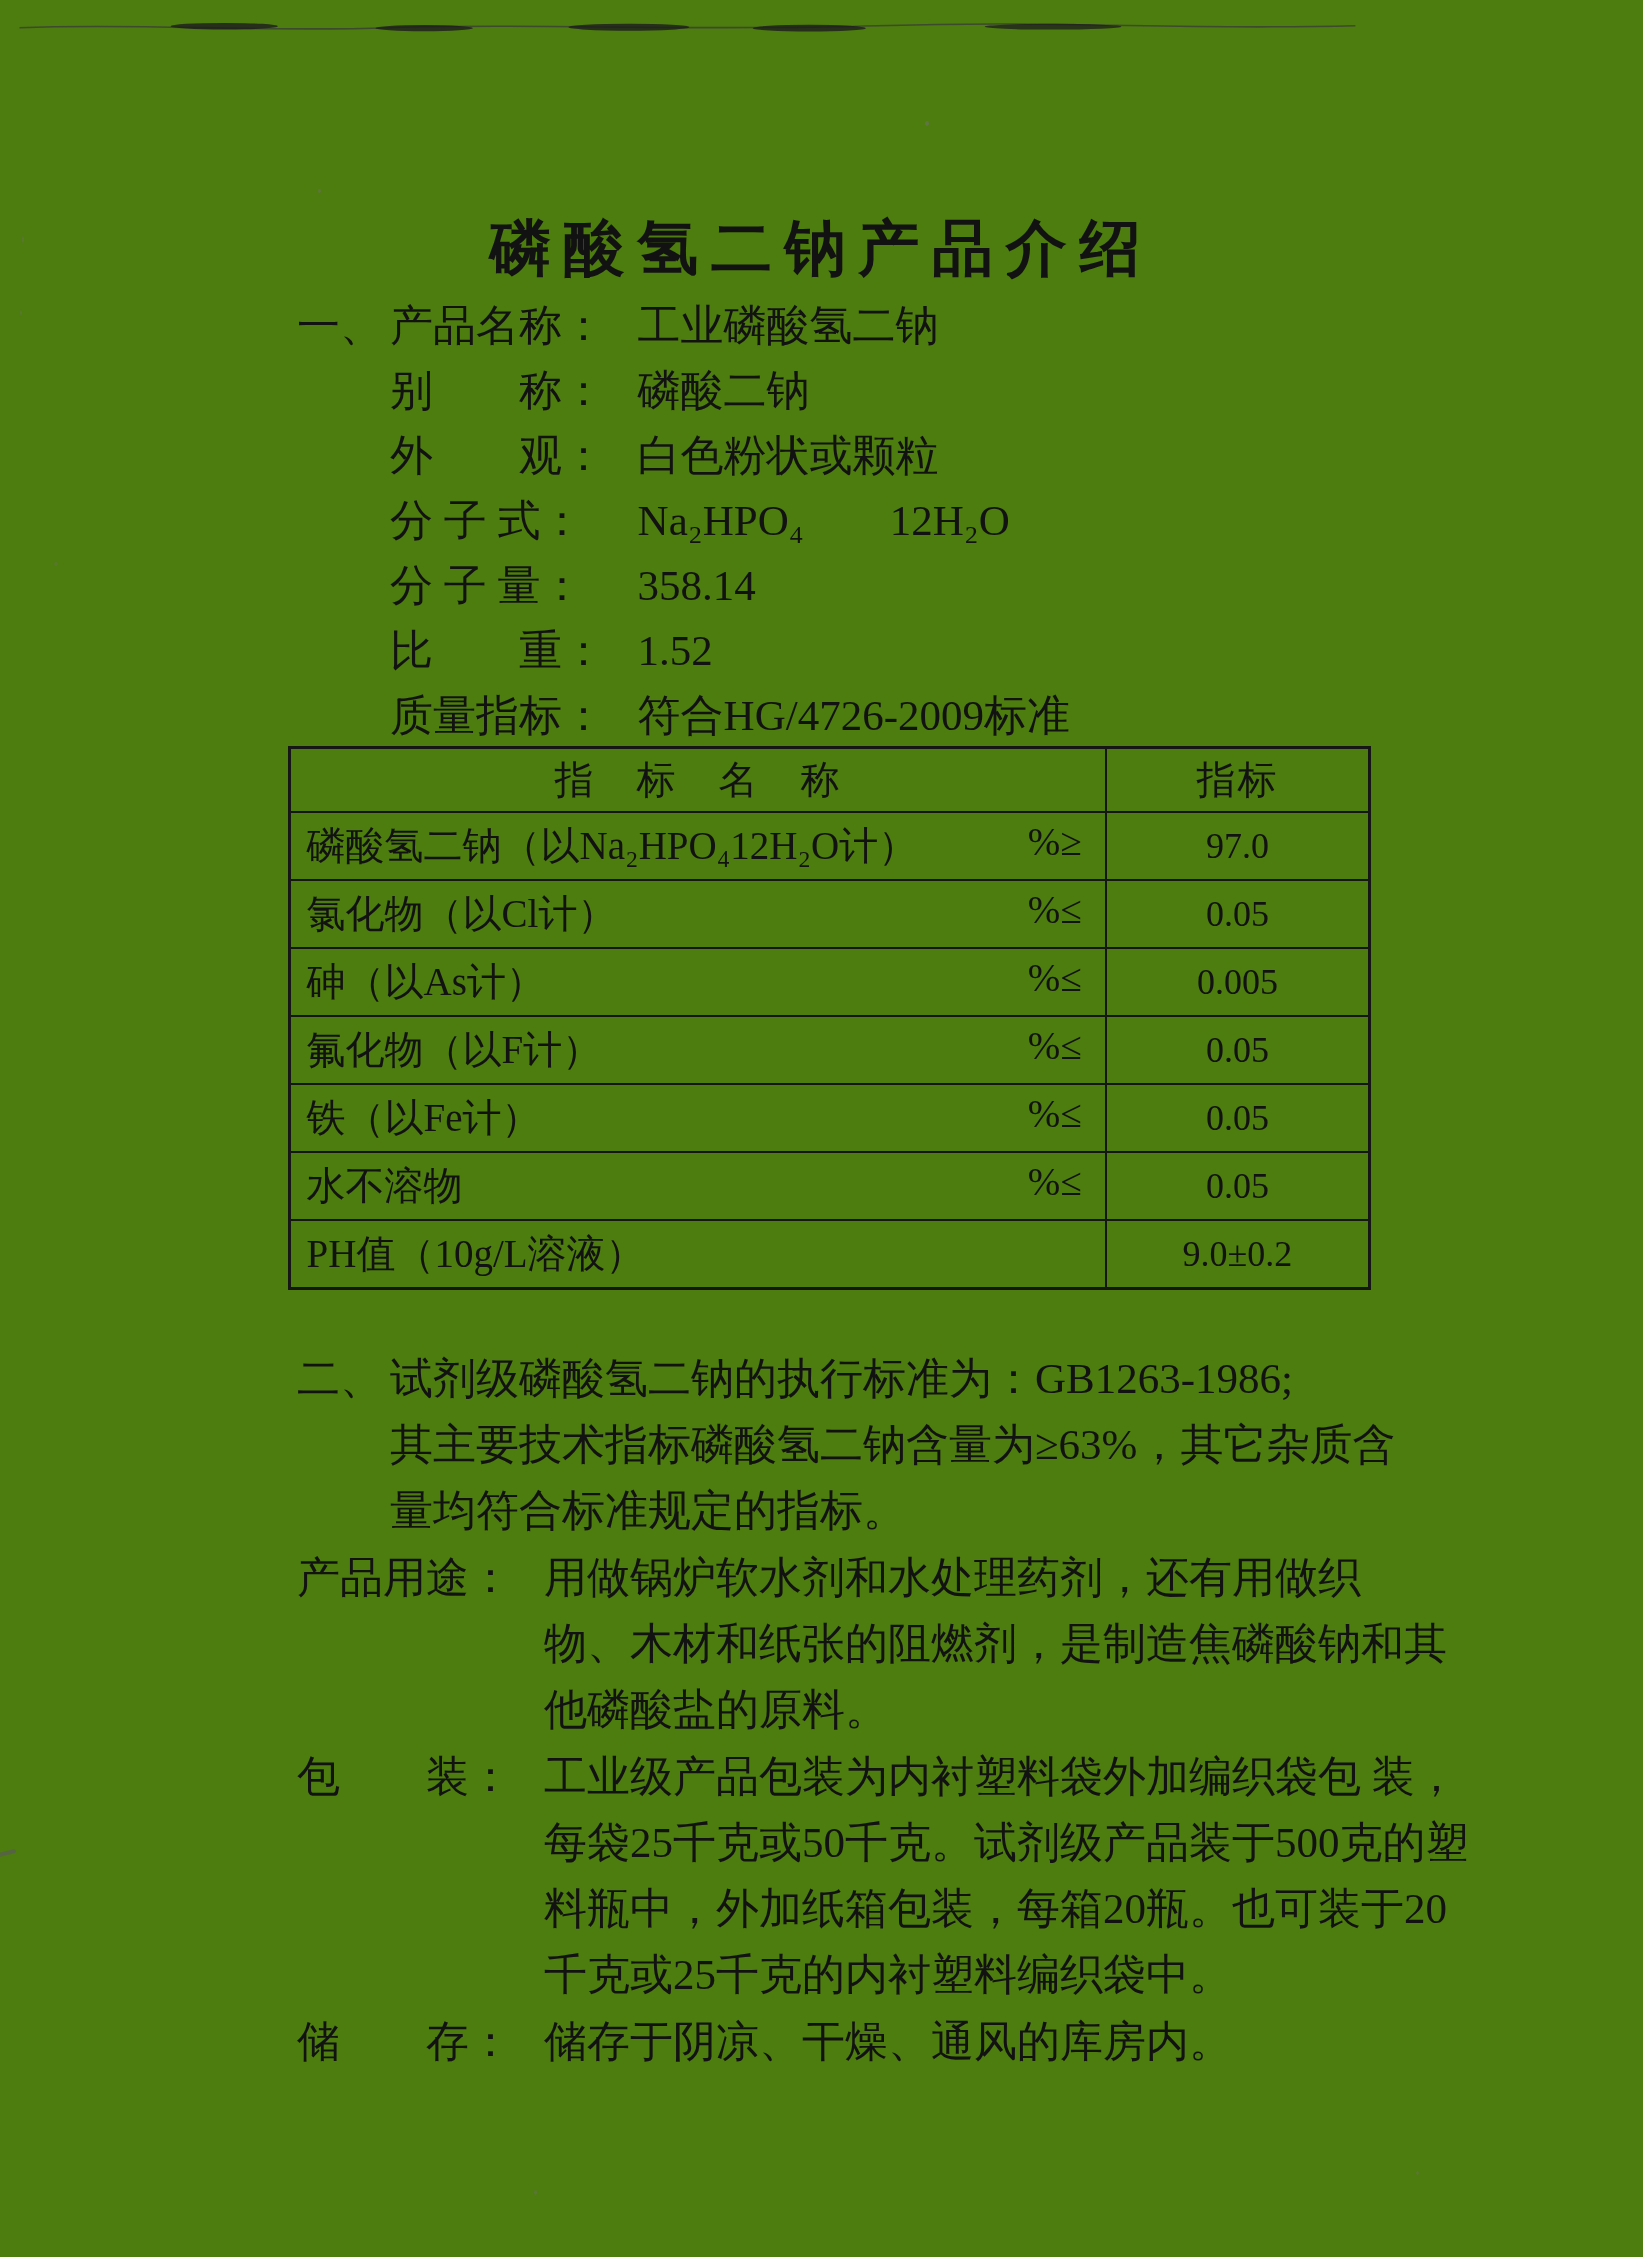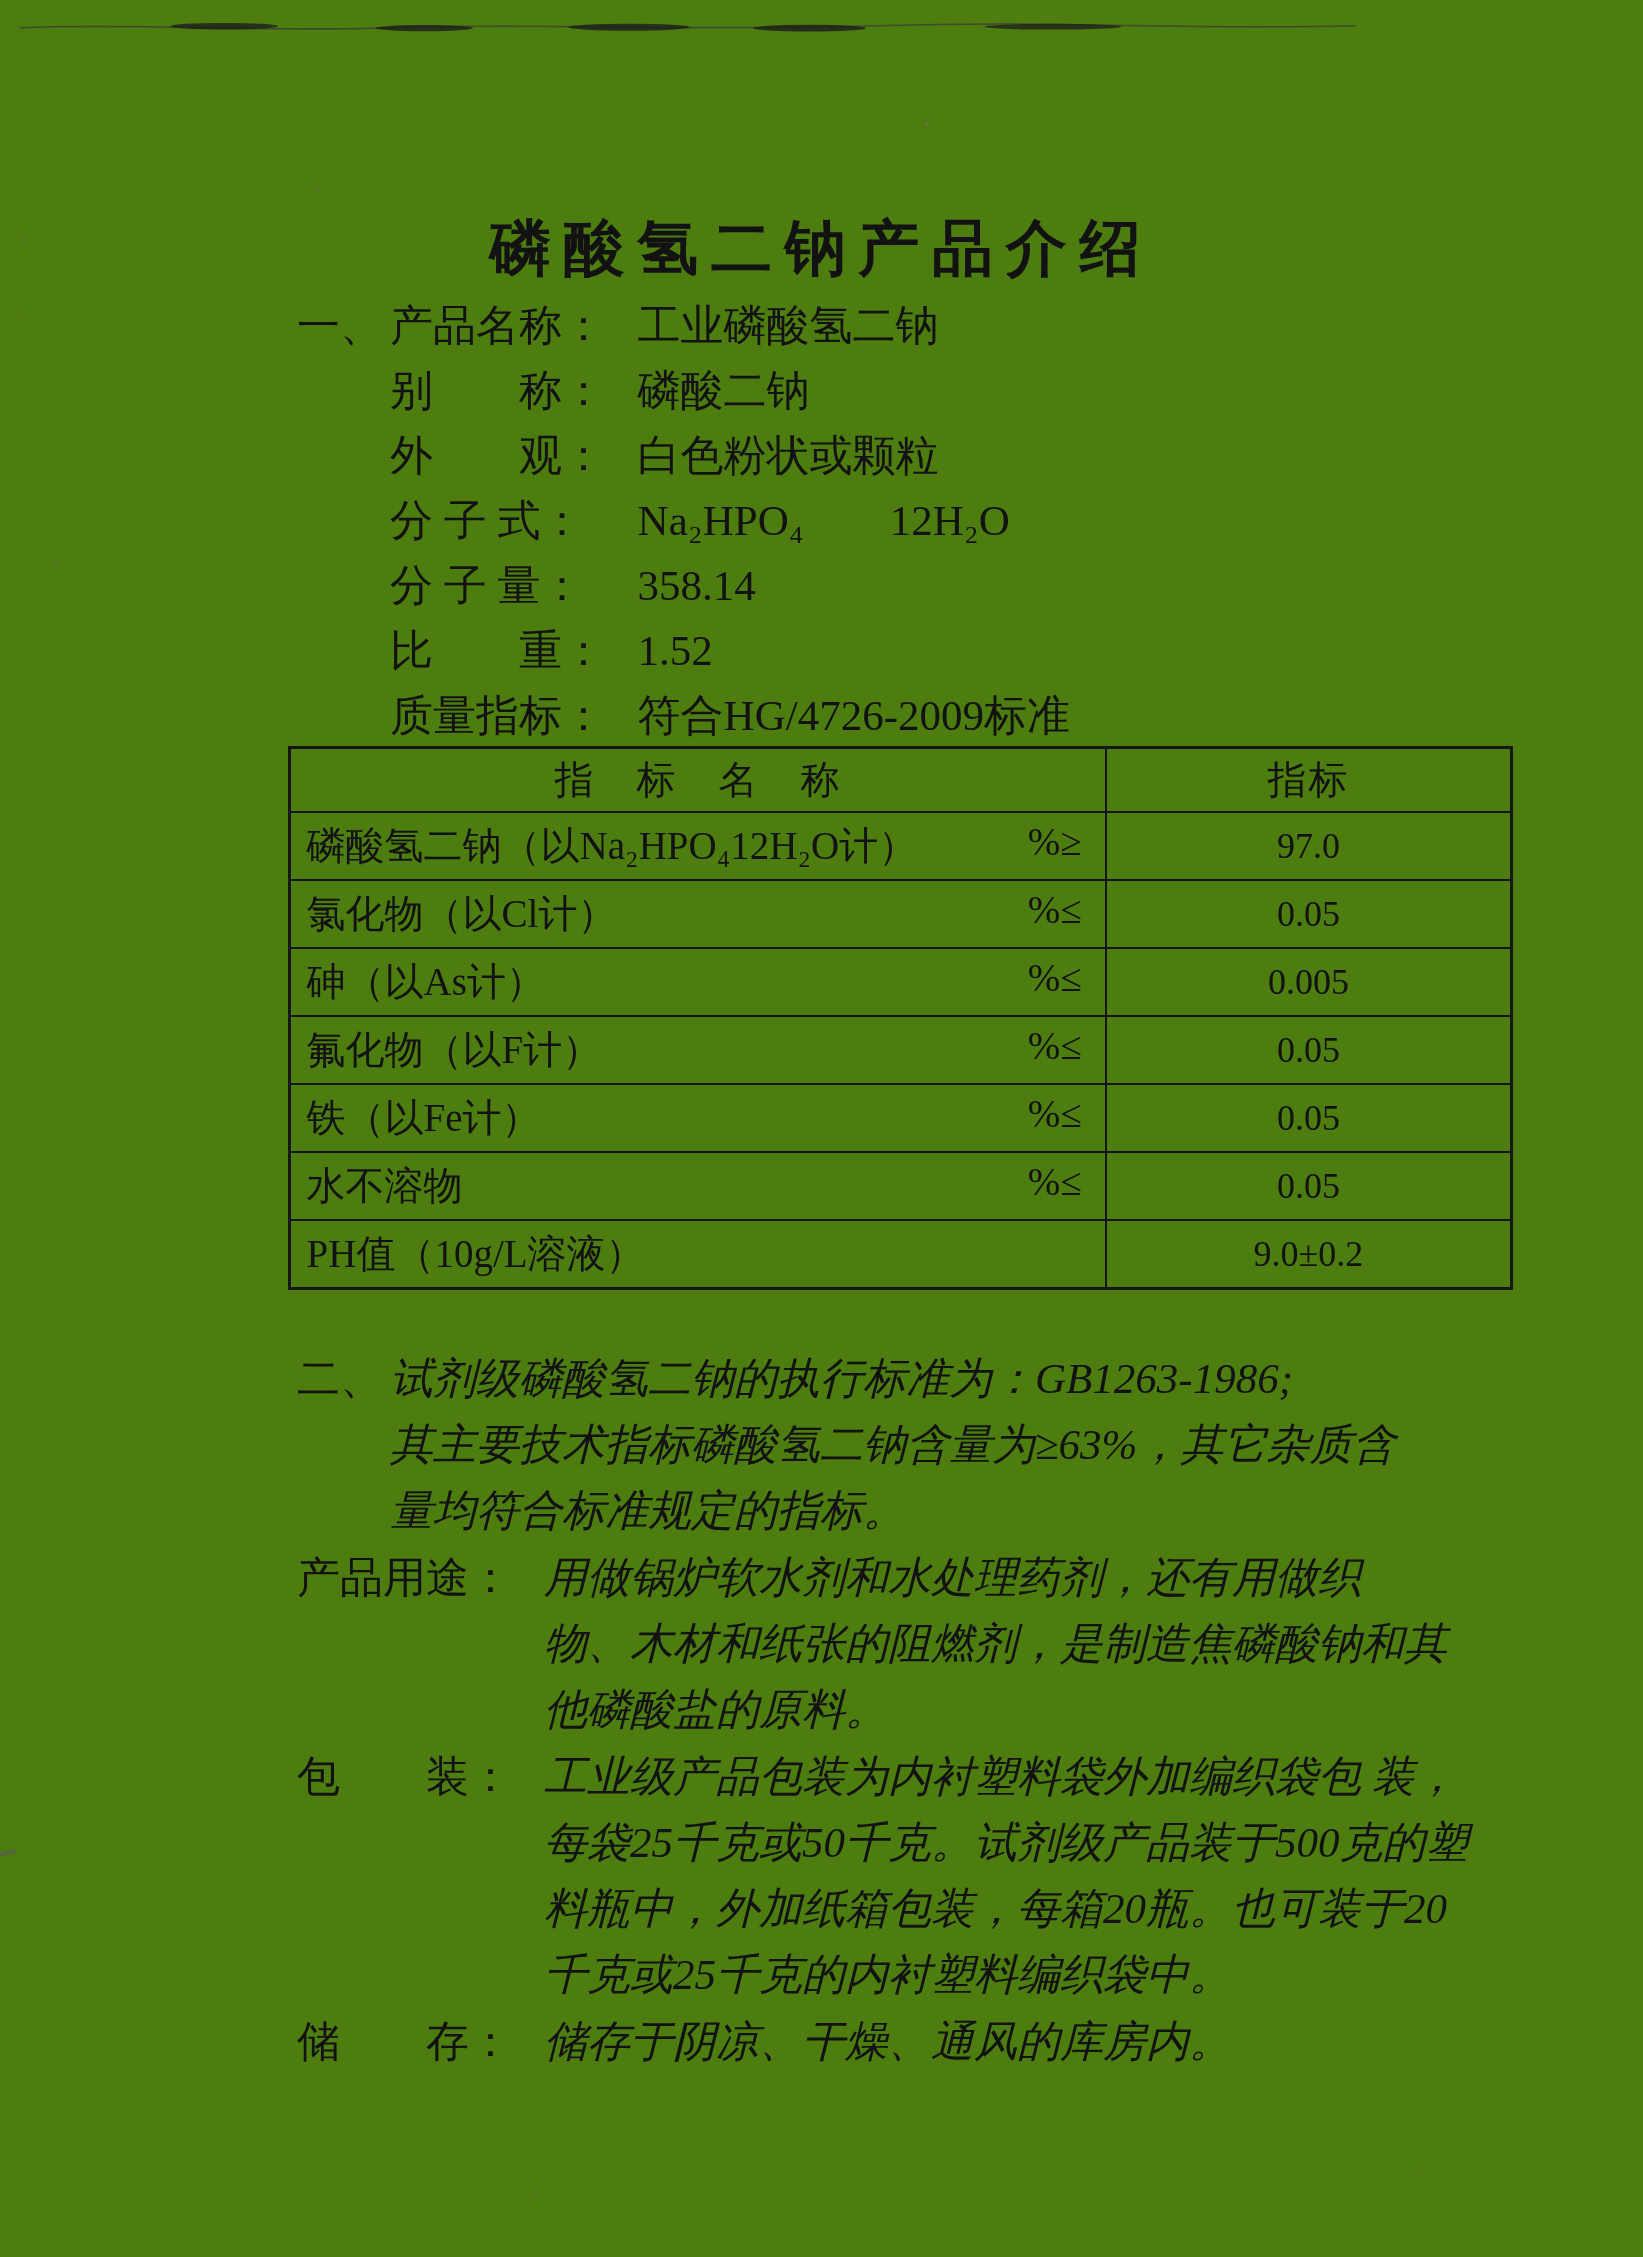--- a/index.html
+++ b/index.html
@@ -29,41 +29,41 @@
 
   
   .spec-list{position:absolute;top:293px;left:297px;}
   .spec-line{height:65px;line-height:65px;font-size:43px;white-space:nowrap;}
   .spec-marker{display:inline-block;width:93px;}
   .spec-label{display:inline-block;width:232px;}
   .spec-value{margin-left:15.6px;}
 
   
   .spec-table{
-    position:absolute;top:746px;left:288px;width:1225px;
+    position:absolute;top:746px;left:288px;width:1083px;
     border-collapse:collapse;table-layout:fixed;
     border:3.9px solid #161616;
     font-size:39px;
   }
   .spec-table th,.spec-table td{border:2.9px solid #161616;overflow:hidden;}
   .spec-table th{height:60px;font-weight:400;text-align:center;letter-spacing:2px;}
   .spec-table td{height:64px;}
   .col-name{width:812px;}
   .name-cell{padding:0 23.4px 0 15.6px;}
   .row-name{float:left;}
   .row-cond{float:right;}
   .value-cell{text-align:center;font-size:36px;}
 
   
   .para{position:absolute;left:0;width:1643px;font-size:43px;}
   .para-marker,.para-label{
     position:absolute;left:297px;top:0;height:66px;line-height:66px;
     width:232px;white-space:nowrap;
   }
-  .pline{height:66px;line-height:66px;white-space:nowrap;font-style:italic;}
+  .pline{height:66px;line-height:66px;white-space:nowrap;}
   .para-s2 .plines{margin-left:390px;}
   .para-hang .plines{margin-left:544px;}
   .para-s2{top:1346px;}
   .para-usage{top:1545px;}
   .para-pack{top:1744px;}
   .para-store{top:2009px;}
 </style>
 </head>
 <body>
 

